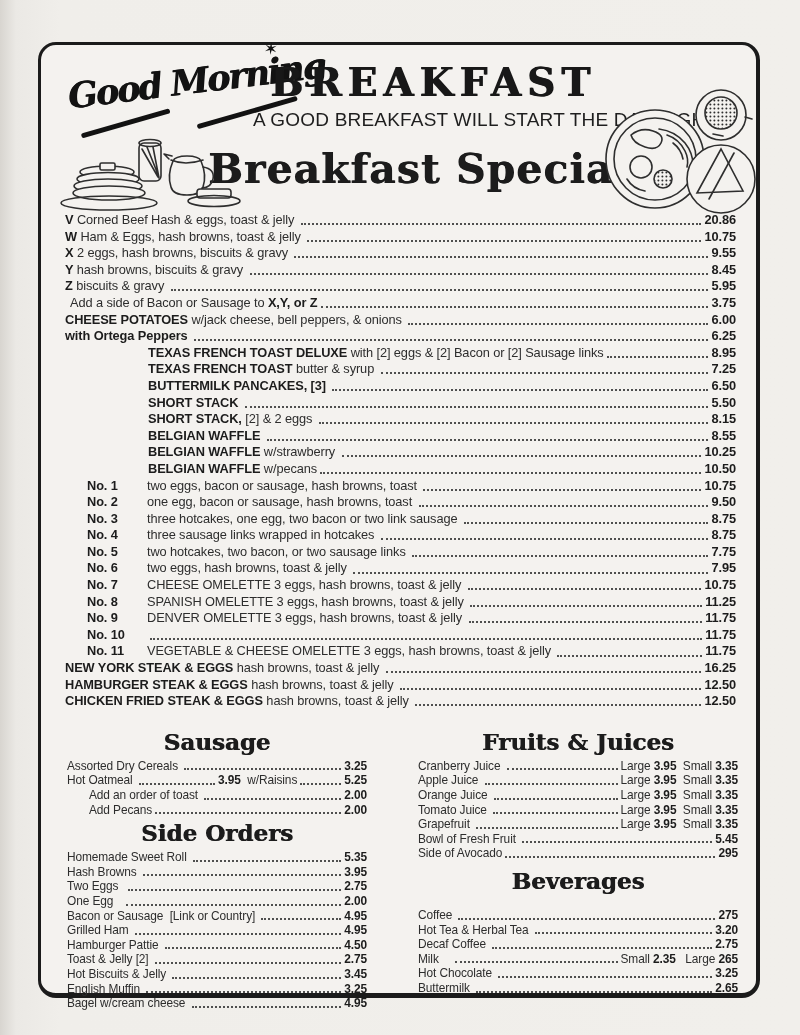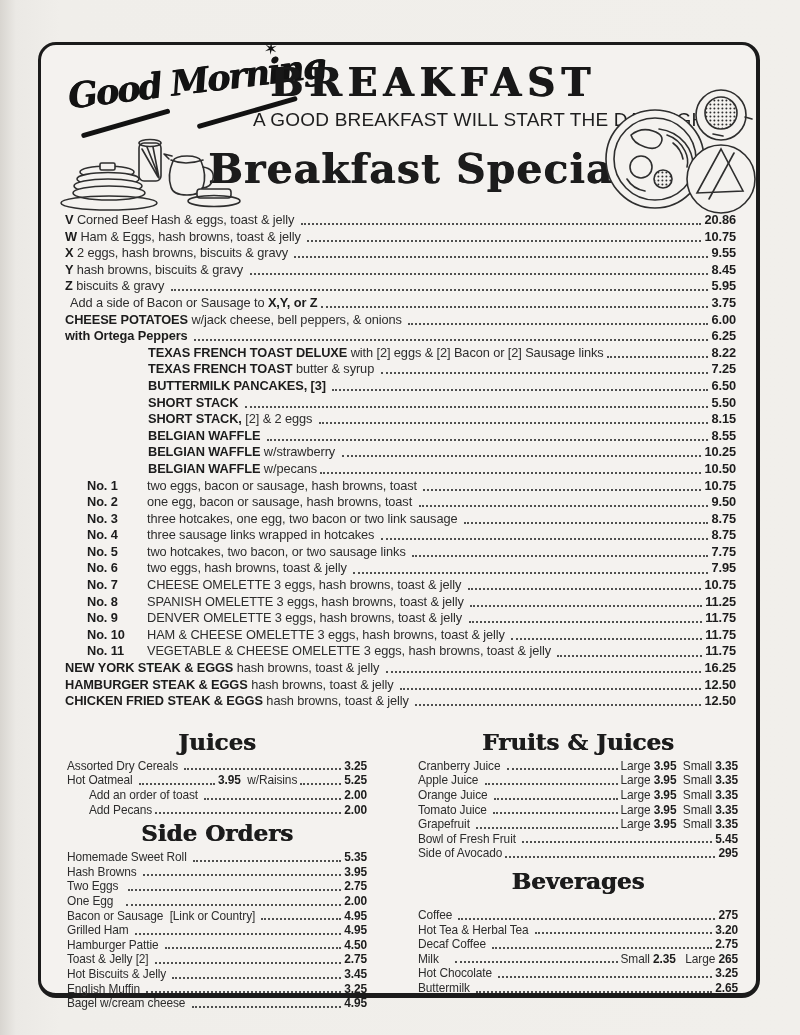--- a/index.html
+++ b/index.html
@@ -203,21 +203,21 @@
       </div>
       <div class="mrow">
         <span class="bld">with Ortega Peppers </span>
         <span class="dots"></span>
         <span class="bld">6.25</span>
       </div>
       <div class="mrow ind-b">
         <span class="bld">TEXAS FRENCH TOAST DELUXE </span>
         <span class="reg">with [2] eggs &amp; [2] Bacon or [2] Sausage links</span>
         <span class="dots"></span>
-        <span class="bld">8.22</span>
+        <span class="bld">8.95</span>
       </div>
       <div class="mrow ind-b">
         <span class="bld">TEXAS FRENCH TOAST </span>
         <span class="reg">butter &amp; syrup </span>
         <span class="dots"></span>
         <span class="bld">7.25</span>
       </div>
       <div class="mrow ind-b">
         <span class="bld">BUTTERMILK PANCAKES, [3] </span>
         <span class="dots"></span>
@@ -300,21 +300,20 @@
         <span class="bld">11.25</span>
       </div>
       <div class="mrow ind-n">
         <span class="num">No. 9</span>
         <span class="reg">DENVER OMELETTE 3 eggs, hash browns, toast &amp; jelly </span>
         <span class="dots"></span>
         <span class="bld">11.75</span>
       </div>
       <div class="mrow ind-n">
         <span class="num">No. 10</span>
-        <span class="reg">HAM &amp; CHEESE OMELETTE 3 eggs, hash browns, toast &amp; jelly </span>
         <span class="dots"></span>
         <span class="bld">11.75</span>
       </div>
       <div class="mrow ind-n">
         <span class="num">No. 11</span>
         <span class="reg">VEGETABLE &amp; CHEESE OMELETTE 3 eggs, hash browns, toast &amp; jelly </span>
         <span class="dots"></span>
         <span class="bld">11.75</span>
       </div>
       <div class="mrow">
@@ -332,21 +331,21 @@
       <div class="mrow">
         <span class="bld">CHICKEN FRIED STEAK &amp; EGGS </span>
         <span class="reg">hash browns, toast &amp; jelly </span>
         <span class="dots"></span>
         <span class="bld">12.50</span>
       </div>
     </div>
 
   <div class="bottom">
     <div id="bottom-left" class="col-left">
-        <div class="gothic">Juices</div>
+        <div class="gothic">Sausage</div>
         <div class="mrow">
           <span class="reg">Assorted Dry Cereals </span>
           <span class="dots"></span>
           <span class="bld">3.25</span>
         </div>
         <div class="mrow">
           <span class="reg">Hot Oatmeal </span>
           <span class="dots dots-wide"></span>
           <span class="bld">3.95</span>
           <span class="reg">  w/Raisins</span>

